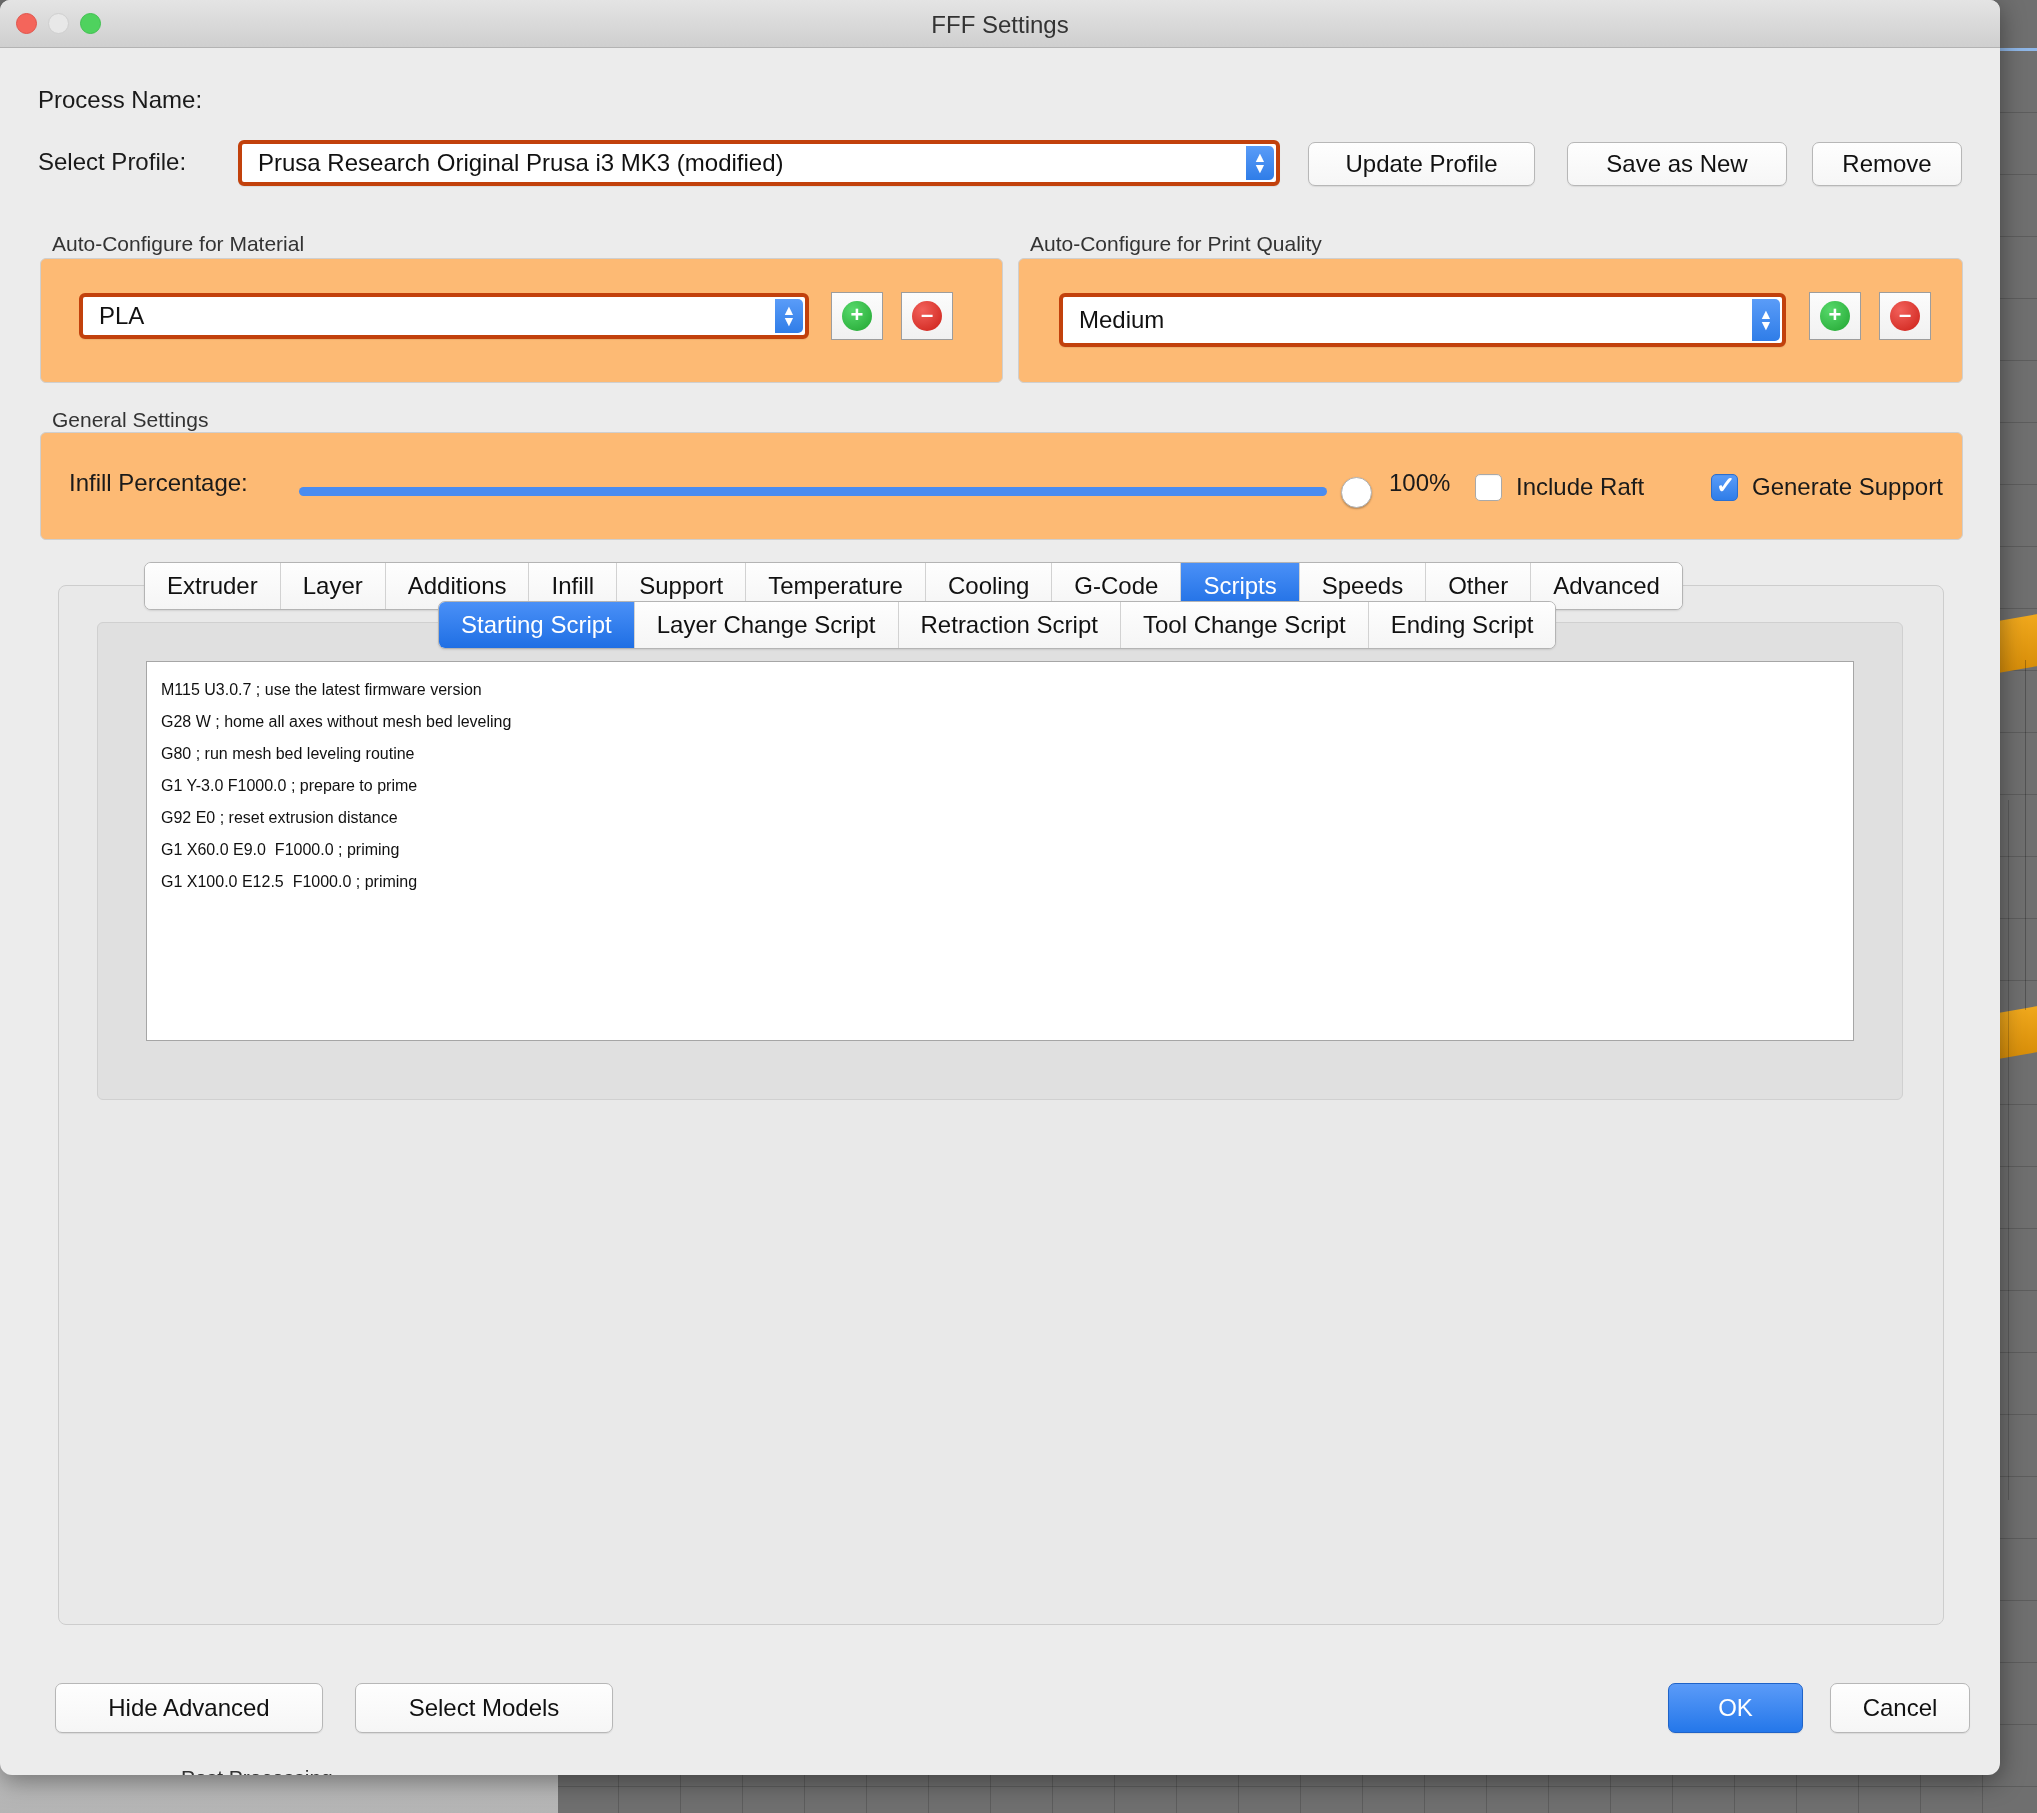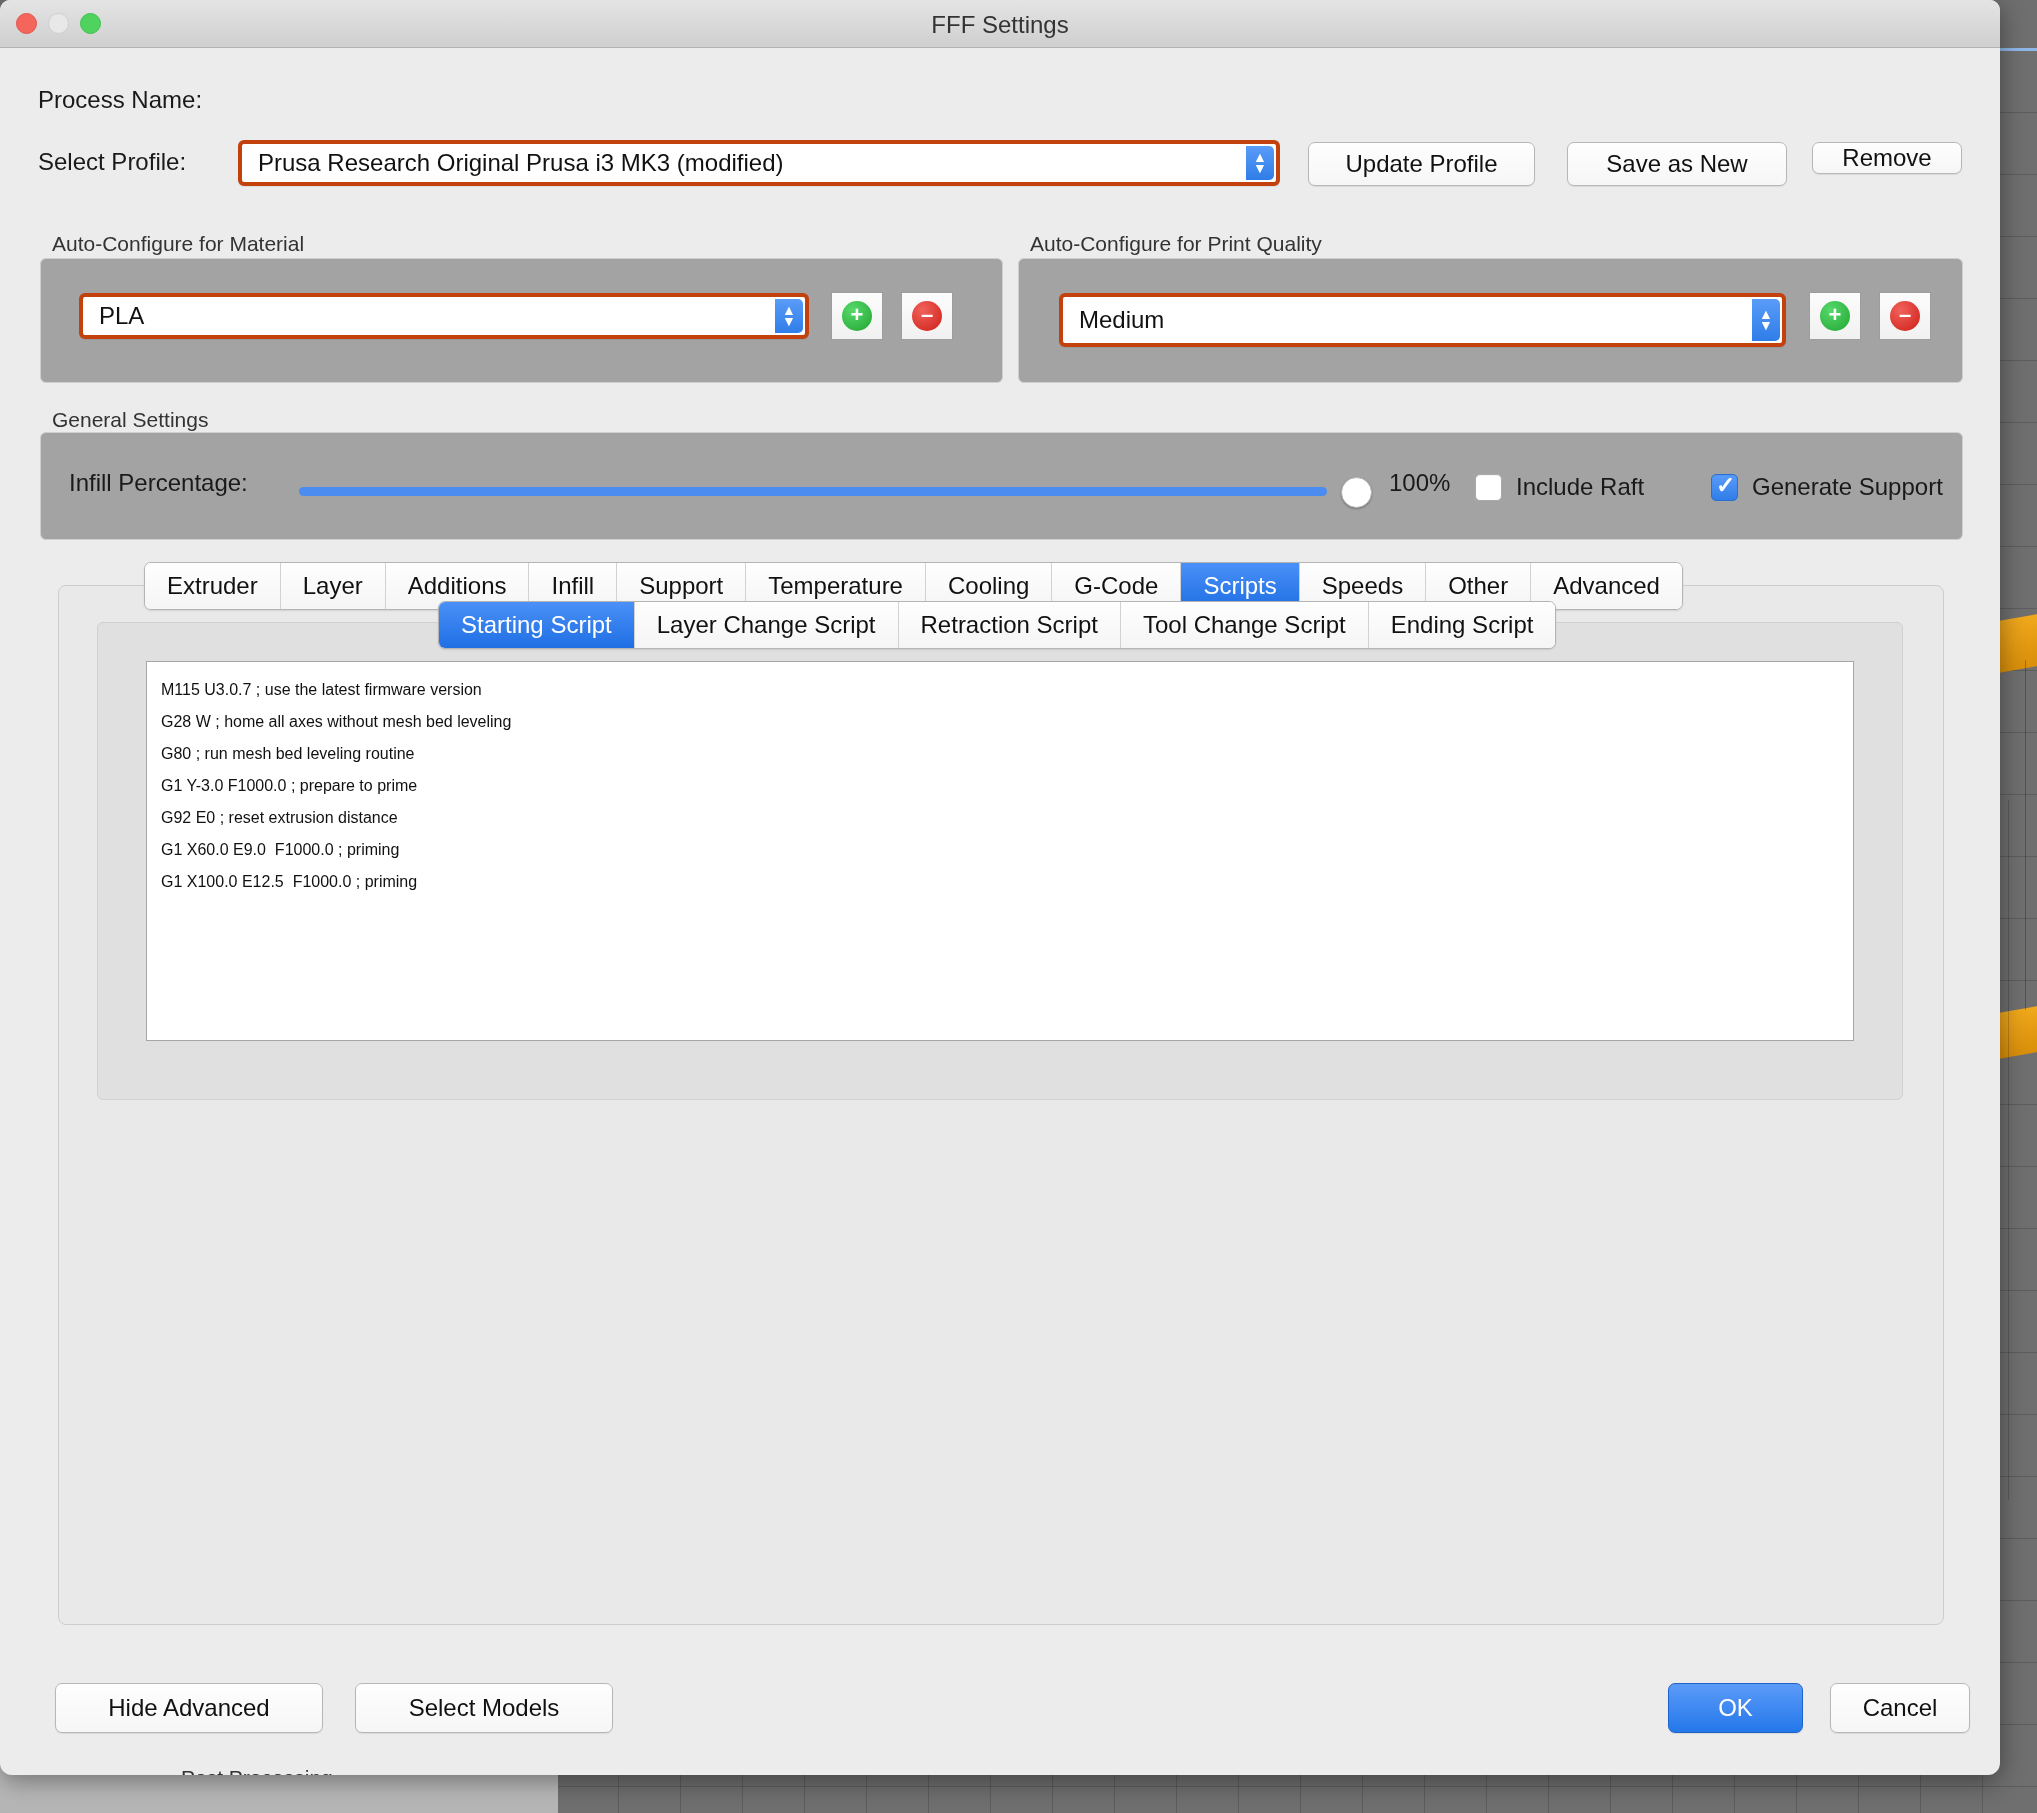--- a/index.html
+++ b/index.html
@@ -119,27 +119,27 @@
     background: linear-gradient(180deg,#fefefe,#f6f6f6);
     border: 1px solid #b7b7b7;
     border-radius: 7px;
     box-shadow: 0 1px 1px rgba(0,0,0,0.08);
     font-size: 24px; color: #111;
     font-family: "Liberation Sans", sans-serif;
     cursor: default;
   }
   #btn-update-profile { position: absolute; left: 1308px; top: 142px; width: 227px; height: 44px; }
   #btn-save-as-new    { position: absolute; left: 1567px; top: 142px; width: 220px; height: 44px; }
-  #btn-remove         { position: absolute; left: 1812px; top: 142px; width: 150px; height: 32px; }
+  #btn-remove         { position: absolute; left: 1812px; top: 142px; width: 150px; height: 44px; }
 
   
   .grp-label { position: absolute; font-size: 21px; color: #333; }
   .grp-box {
     position: absolute;
-    background: #a3a3a3;
+    background: #fdba74;
     border: 1px solid #cfcfcf;
     border-radius: 6px;
   }
   #mat-label { left: 52px; top: 232px; }
   #mat-box   { left: 40px; top: 258px; width: 963px; height: 125px; }
   #mat-select-wrap { position: absolute; left: 38px; top: 34px; width: 730px; height: 46px; }
   #mat-add  { position: absolute; left: 790px; top: 33px; width: 52px; height: 48px; }
   #mat-del  { position: absolute; left: 860px; top: 33px; width: 52px; height: 48px; }
 
   #qual-label { left: 1030px; top: 232px; }

